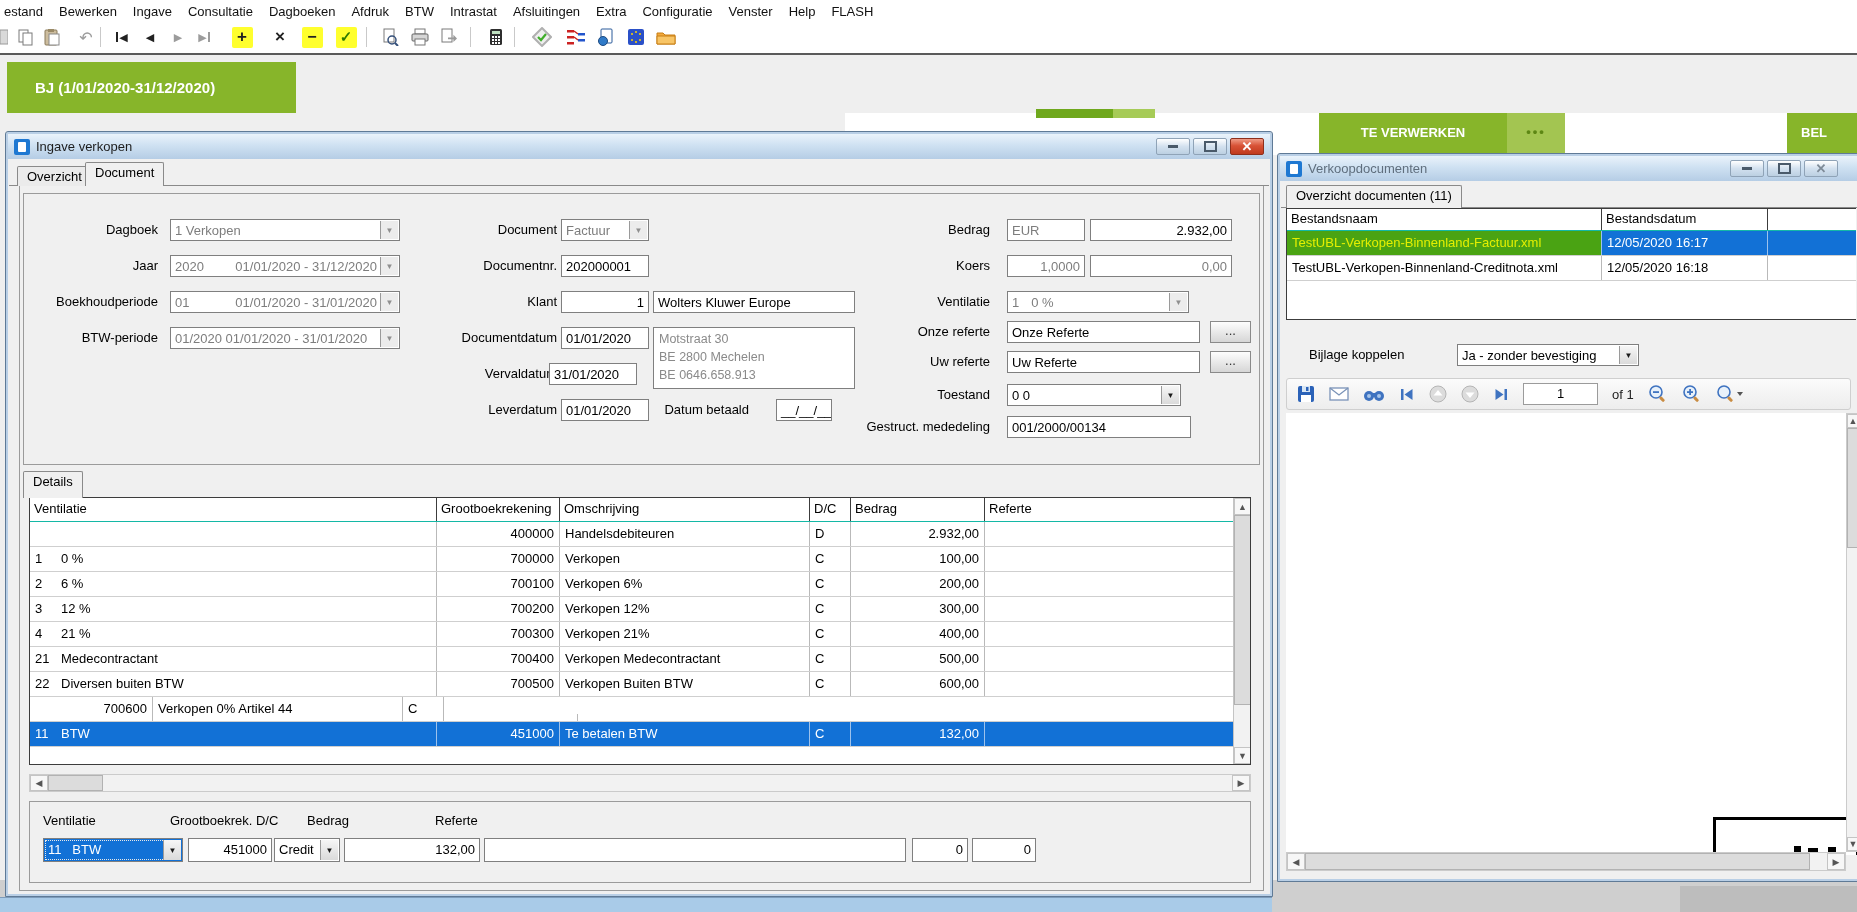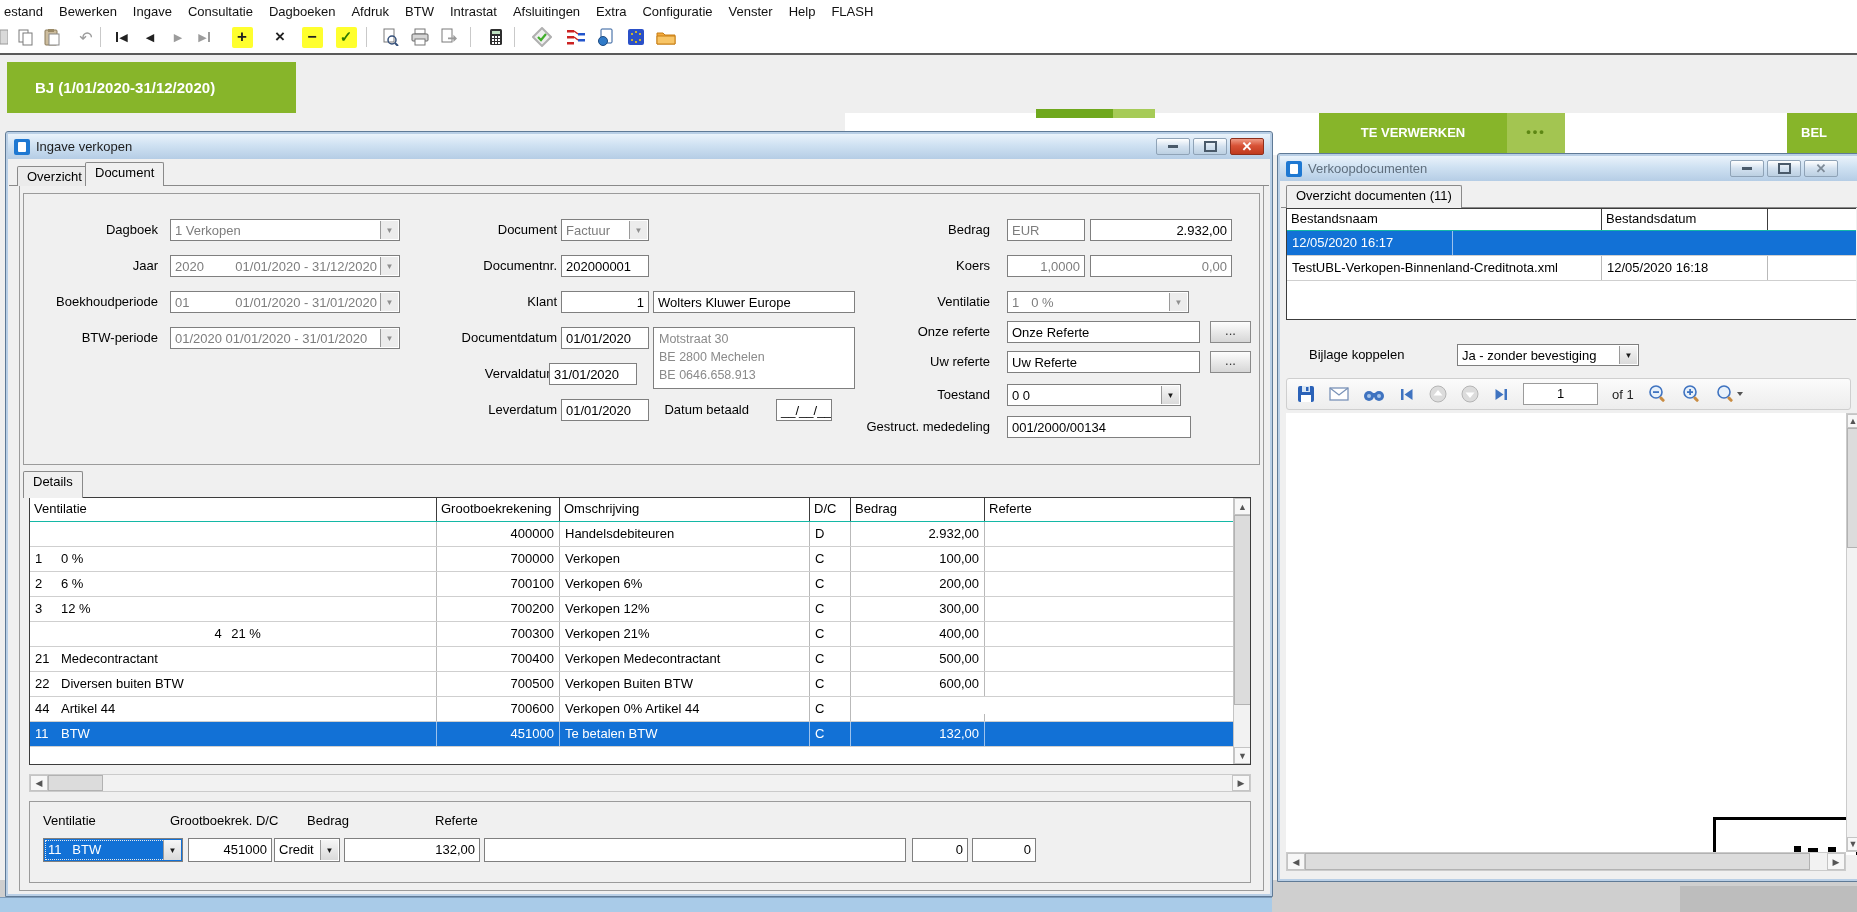--- a/index.html
+++ b/index.html
@@ -362,21 +362,21 @@
             </div>
             <div class="drow">
               <div class="dcell" style="width: 407px; flex: 0 0 407px;"><span class="vcode">3</span><span>12 %</span></div>
               <div class="dcell right" style="width: 123px; flex: 0 0 123px;">700200</div>
               <div class="dcell" style="width: 250px; flex: 0 0 250px;">Verkopen 12%</div>
               <div class="dcell" style="width: 41px; flex: 0 0 41px;">C</div>
               <div class="dcell right" style="width: 134px; flex: 0 0 134px;">300,00</div>
               <div class="dcell" style="flex: 1 1 0%; border-right: none;"></div>
             </div>
             <div class="drow">
-              <div class="dcell" style="width: 407px; flex: 0 0 407px; text-align: center;"><span class="vcode">4</span><span>21 %</span></div>
+              <div class="dcell" style="width: 407px; flex: 0 0 407px;"><span class="vcode">4</span><span>21 %</span></div>
               <div class="dcell right" style="width: 123px; flex: 0 0 123px;">700300</div>
               <div class="dcell" style="width: 250px; flex: 0 0 250px;">Verkopen 21%</div>
               <div class="dcell" style="width: 41px; flex: 0 0 41px;">C</div>
               <div class="dcell right" style="width: 134px; flex: 0 0 134px;">400,00</div>
               <div class="dcell" style="flex: 1 1 0%; border-right: none;"></div>
             </div>
             <div class="drow">
               <div class="dcell" style="width: 407px; flex: 0 0 407px;"><span class="vcode">21</span><span>Medecontractant</span></div>
               <div class="dcell right" style="width: 123px; flex: 0 0 123px;">700400</div>
               <div class="dcell" style="width: 250px; flex: 0 0 250px;">Verkopen Medecontractant</div>
@@ -386,21 +386,20 @@
             </div>
             <div class="drow">
               <div class="dcell" style="width: 407px; flex: 0 0 407px;"><span class="vcode">22</span><span>Diversen buiten BTW</span></div>
               <div class="dcell right" style="width: 123px; flex: 0 0 123px;">700500</div>
               <div class="dcell" style="width: 250px; flex: 0 0 250px;">Verkopen Buiten BTW</div>
               <div class="dcell" style="width: 41px; flex: 0 0 41px;">C</div>
               <div class="dcell right" style="width: 134px; flex: 0 0 134px;">600,00</div>
               <div class="dcell" style="flex: 1 1 0%; border-right: none;"></div>
             </div>
             <div class="drow">
-              <div class="dcell" style="width: 407px; flex: 0 0 407px;"><span class="vcode">44</span><span>Artikel 44</span></div>
               <div class="dcell right" style="width: 123px; flex: 0 0 123px;">700600</div>
               <div class="dcell" style="width: 250px; flex: 0 0 250px;">Verkopen 0% Artikel 44</div>
               <div class="dcell" style="width: 41px; flex: 0 0 41px;">C</div>
               <div class="dcell right" style="width: 134px; flex: 0 0 134px; margin-top: 17px;">700,00</div>
               <div class="dcell" style="flex: 1 1 0%; border-right: none;"></div>
             </div>
             <div class="drow sel">
               <div class="dcell" style="width: 407px; flex: 0 0 407px;"><span class="vcode">11</span><span>BTW</span></div>
               <div class="dcell right" style="width: 123px; flex: 0 0 123px;">451000</div>
               <div class="dcell" style="width: 250px; flex: 0 0 250px;">Te betalen BTW</div>
@@ -463,20 +462,21 @@
       <div class="tabline" style="left:0;top:26px;width:576px;"></div>
 
       <div class="dtable" style="left:5px;top:27px;width:570px;height:112px;border-right:none;">
         <div class="dhead" style="height:21px;">
             <div class="hcell" style="line-height: 20px; width: 315px; flex: 0 0 315px;">Bestandsnaam</div>
             <div class="hcell" style="line-height: 20px; width: 166px; flex: 0 0 166px;">Bestandsdatum</div>
             <div class="hcell" style="line-height: 20px; flex: 1 1 0%; border-right: none;"></div>
           </div>
         <div>
             <div class="drow sel">
+              <div class="dcell name-green" style="width: 315px; flex: 0 0 315px;">TestUBL-Verkopen-Binnenland-Factuur.xml</div>
               <div class="dcell" style="width: 166px; flex: 0 0 166px;">12/05/2020 16:17</div>
               <div class="dcell" style="flex: 1 1 0%; border-right: none;"></div>
             </div>
             <div class="drow">
               <div class="dcell" style="width: 315px; flex: 0 0 315px;">TestUBL-Verkopen-Binnenland-Creditnota.xml</div>
               <div class="dcell" style="width: 166px; flex: 0 0 166px;">12/05/2020 16:18</div>
               <div class="dcell" style="flex: 1 1 0%; border-right: none;"></div>
             </div>
           </div>
       </div>

